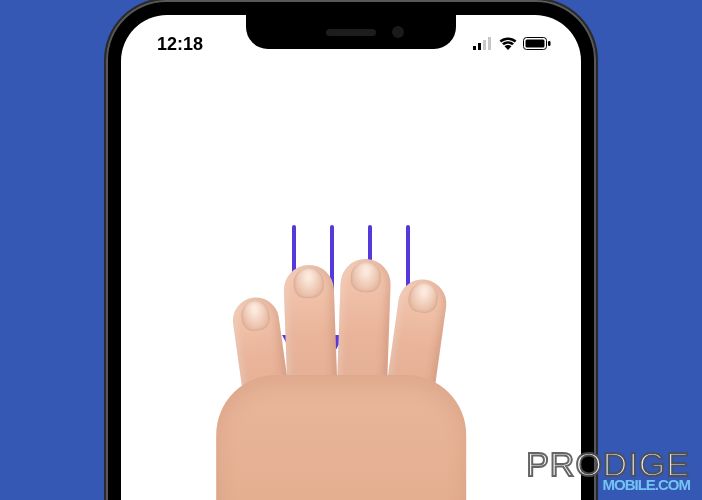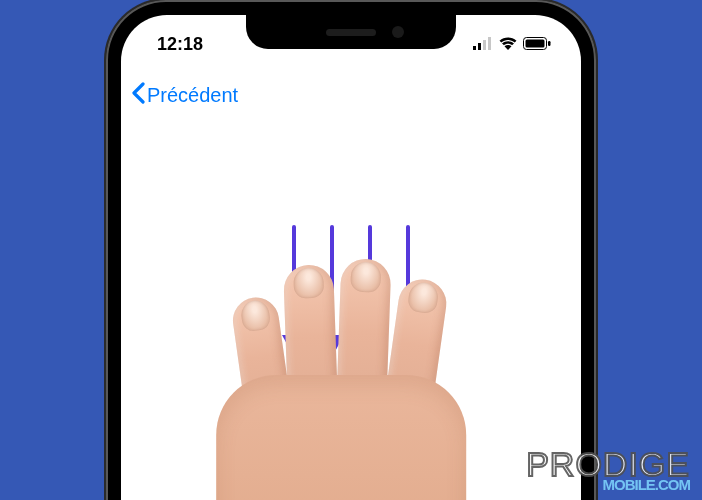--- a/index.html
+++ b/index.html
@@ -231,30 +231,20 @@
           <span>
             <svg width="28" height="13" viewBox="0 0 28 13">
               <rect x="0.5" y="0.5" width="23" height="12" rx="3" fill="none" stroke="#000" stroke-width="1"></rect>
               <rect x="2.5" y="2.5" width="19" height="8" rx="1.5" fill="#000"></rect>
               <rect x="25" y="4" width="2.5" height="5" rx="1.2" fill="#000"></rect>
             </svg>
           </span>
         </div>
       </div>
 
-      <div class="nav-bar">
-        <div class="back-link">
-          <span>
-            <svg width="14" height="22" viewBox="0 0 14 22">
-              <polyline points="12,2 3,11 12,20" fill="none" stroke="#007aff" stroke-width="3.2" stroke-linecap="round" stroke-linejoin="round"></polyline>
-            </svg>
-          </span>
-          <span>Précédent</span>
-        </div>
-      </div>
 
       <div class="content">
         <div class="arrows">
           <div class="arrow"></div>
           <div class="arrow"></div>
           <div class="arrow"></div>
           <div class="arrow"></div>
         </div>
 
         <div class="hand">

